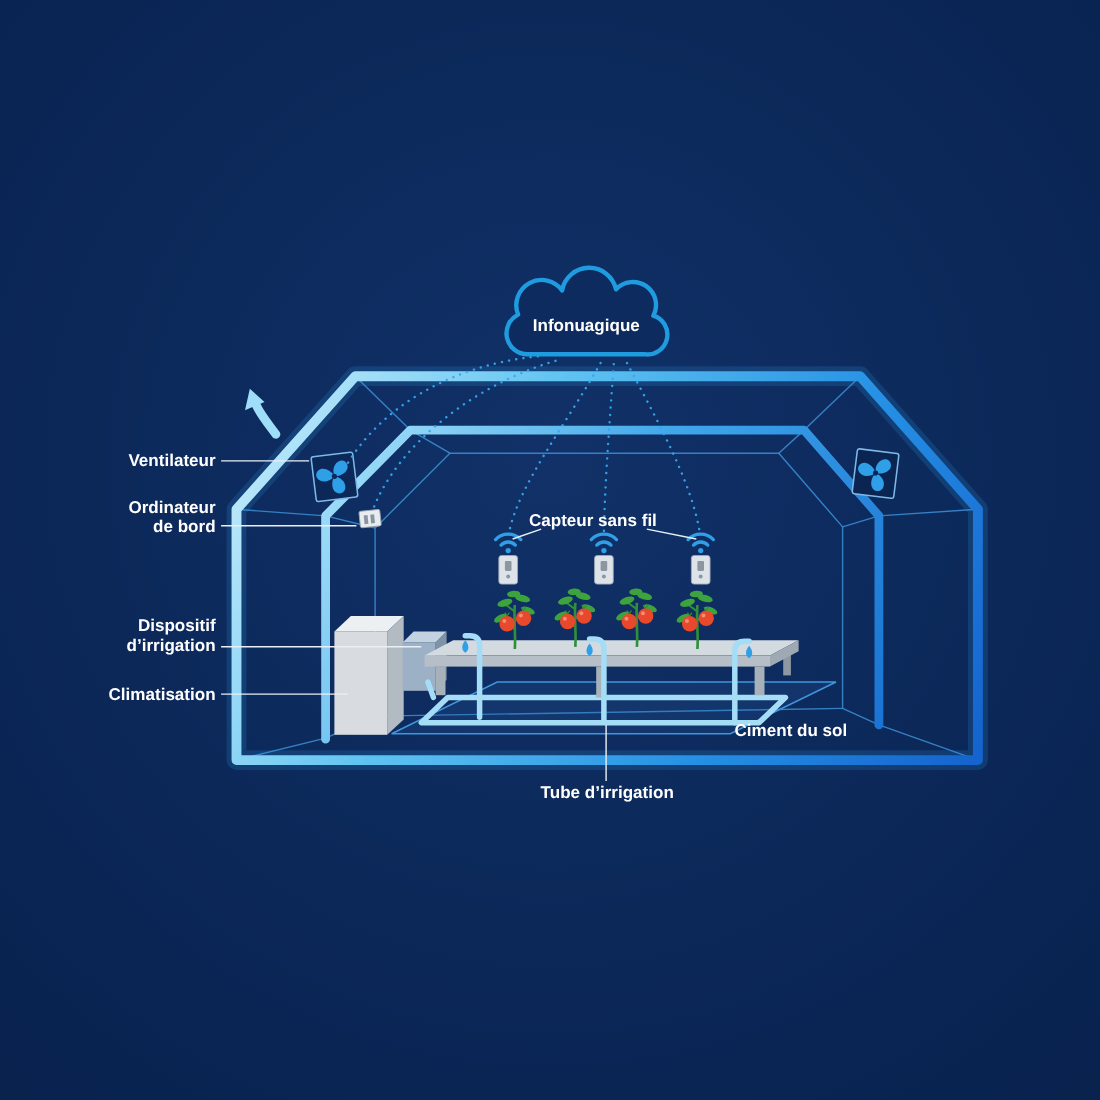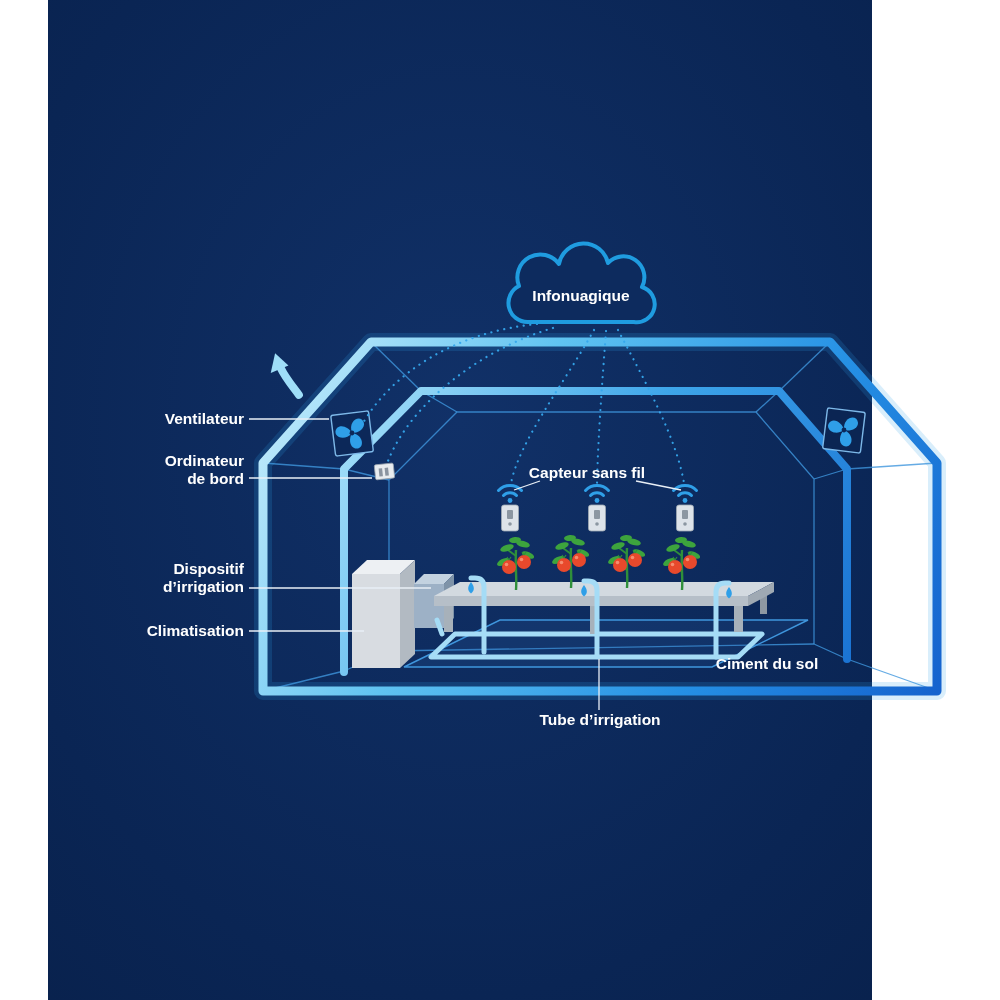--- a/index.html
+++ b/index.html
@@ -1,23 +1,22 @@
 <!DOCTYPE html>
 <html><head>
 <meta charset="utf-8">
 <style>
   html,body{margin:0;padding:0;}
   body{
     width:1000px;height:1000px;overflow:hidden;
     font-family:"Liberation Sans", sans-serif;
   }
   .stage{
-    position:relative;width:824px;height:1000px;
+    position:relative;width:1000px;height:1000px;
     background:radial-gradient(120% 120% at 50% 42%, #113168 0%, #0a2554 48%, #061b40 100%);
-    margin-left:48px;
   }
   .stage svg{position:absolute;left:0;top:0;}
   .lbl{
     font-family:"Liberation Sans", sans-serif;
     font-weight:700;
     font-size:15.5px;
     fill:#ffffff;
   }
   .ptr{stroke:#e9eff6;stroke-width:1.3;fill:none;}
   .thin{stroke:#3f96dd;stroke-width:1.3;fill:none;opacity:.8;}

